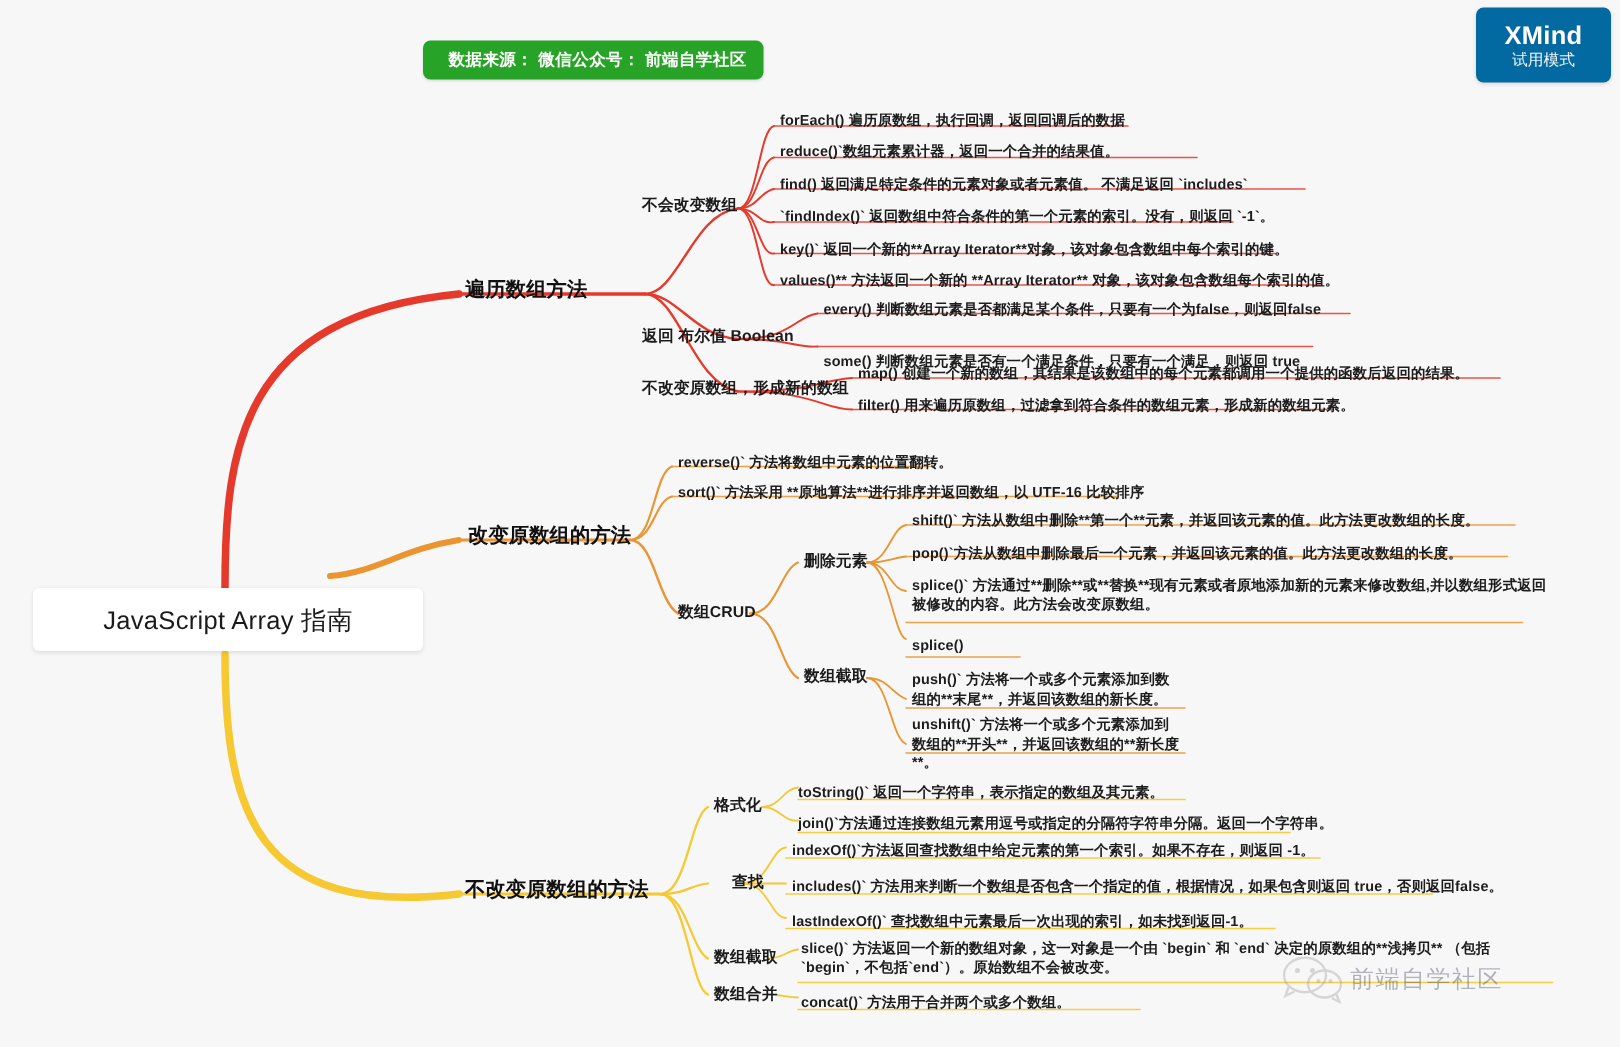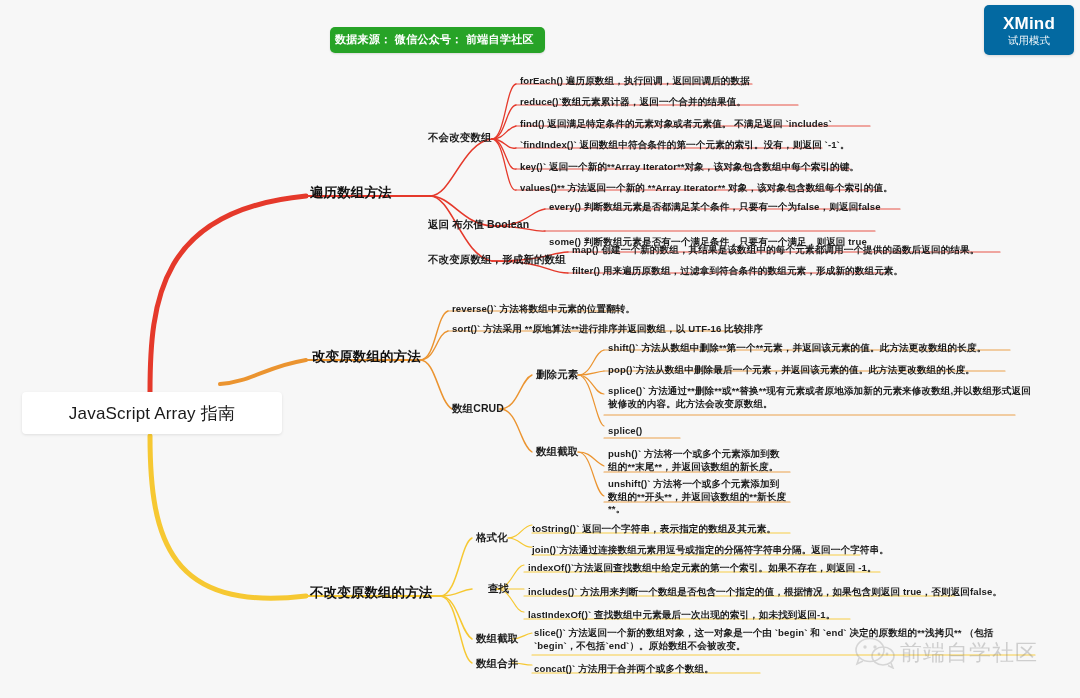--- a/index.html
+++ b/index.html
@@ -10,26 +10,25 @@
     overflow:hidden;position:relative;
   }
   #canvas{position:absolute;inset:0;width:1080px;height:698px;}
   svg.links{position:absolute;left:0;top:0;width:1080px;height:698px;pointer-events:none;}
 
   
   .source-badge{
     position:absolute;left:282px;top:27px;
     background:#27a327;color:#fff;
     border-radius:5px;
-    padding:5px 11px 6px 5px;
+    padding:5px 11px 6px 17px;
     font-size:11px;font-weight:bold;
     letter-spacing:.3px;
     white-space:nowrap;
     box-shadow:0 1px 2px rgba(0,0,0,.12);
-    margin-left:48px;
   }
   
   .xmind-badge{
     position:absolute;right:6px;top:5px;
     width:90px;height:50px;
     background:#0369a1;
     border-radius:5px;
     color:#fff;text-align:center;
     display:flex;flex-direction:column;align-items:center;justify-content:center;
     box-shadow:0 1px 3px rgba(0,0,0,.14);
@@ -65,21 +64,21 @@
   .node.leaf{font-size:9.6px;font-weight:bold;color:#1d1d1d;}
 
   
   .watermark{
     position:absolute;left:855px;top:637px;
     display:flex;align-items:center;gap:5px;
     opacity:.30;
     pointer-events:none;
   }
   .watermark .wm-text{
-    font-size:22px;color:#737373;letter-spacing:1px;font-weight:normal;
+    font-size:16px;color:#0f172a;letter-spacing:1px;font-weight:normal;
   }
 </style>
 </head>
 <body>
 
 <div id="canvas">
 
   <svg class="links" viewBox="0 0 1080 698">
     <g fill="none" stroke-linecap="round">
 

